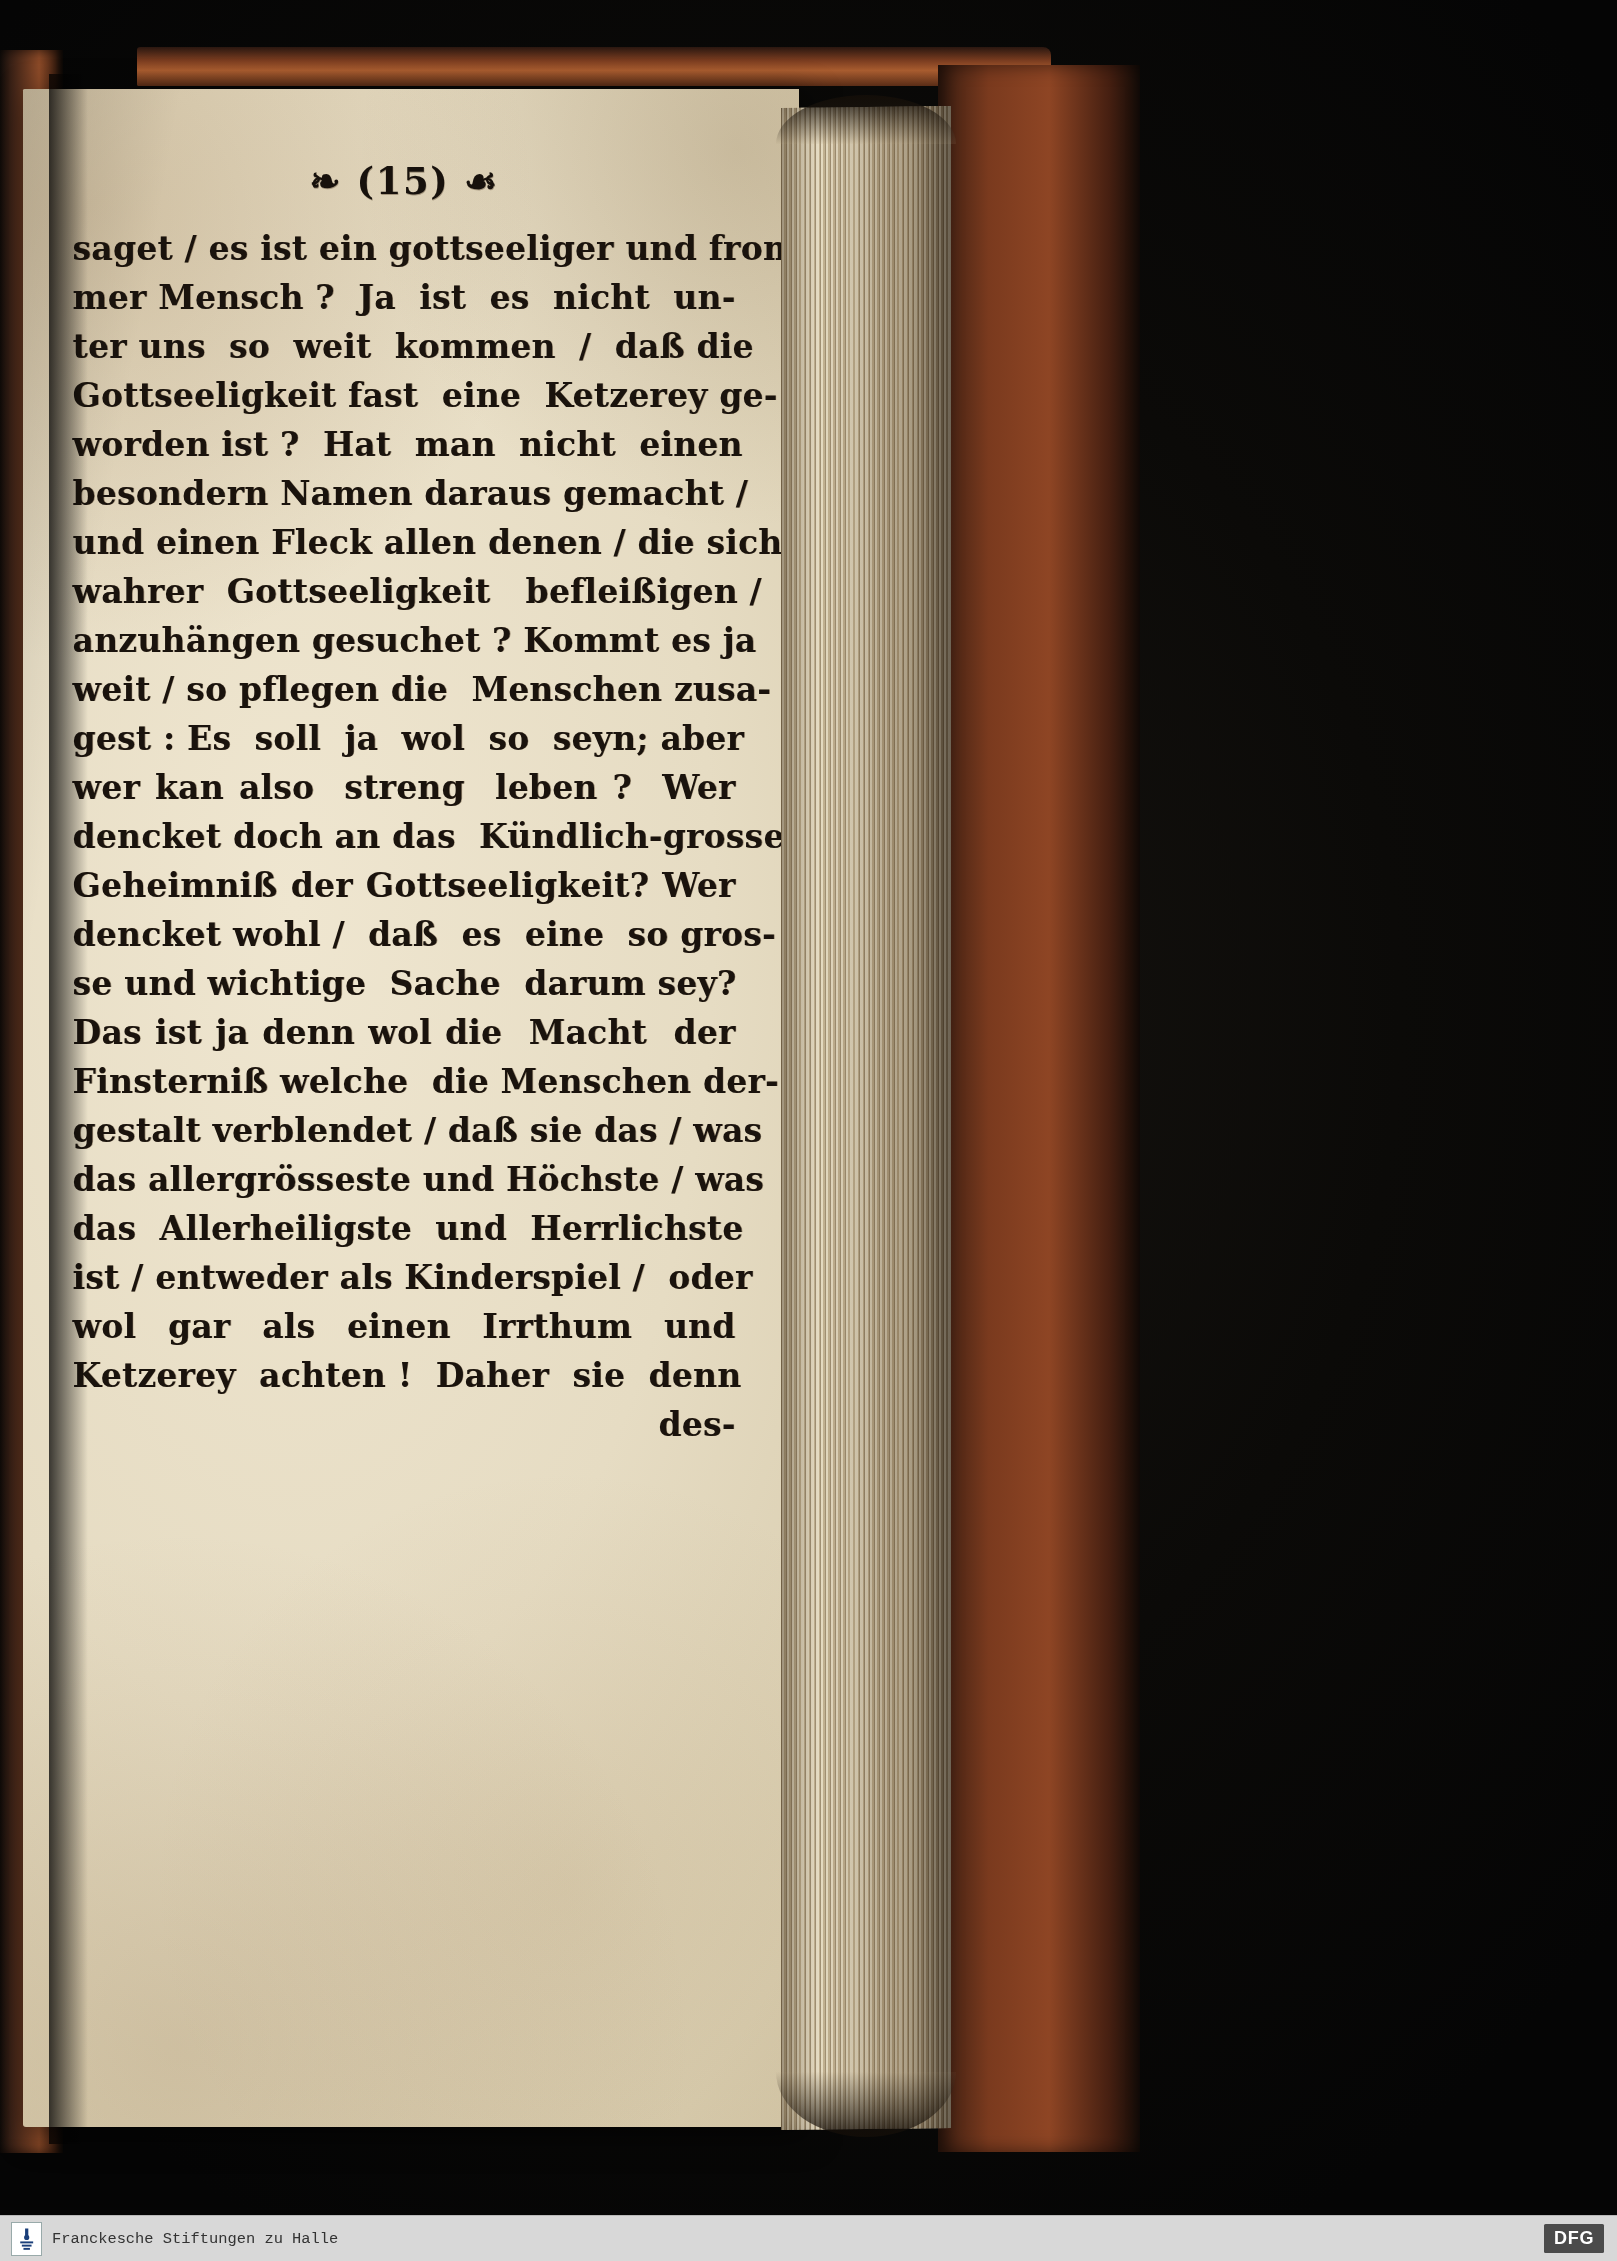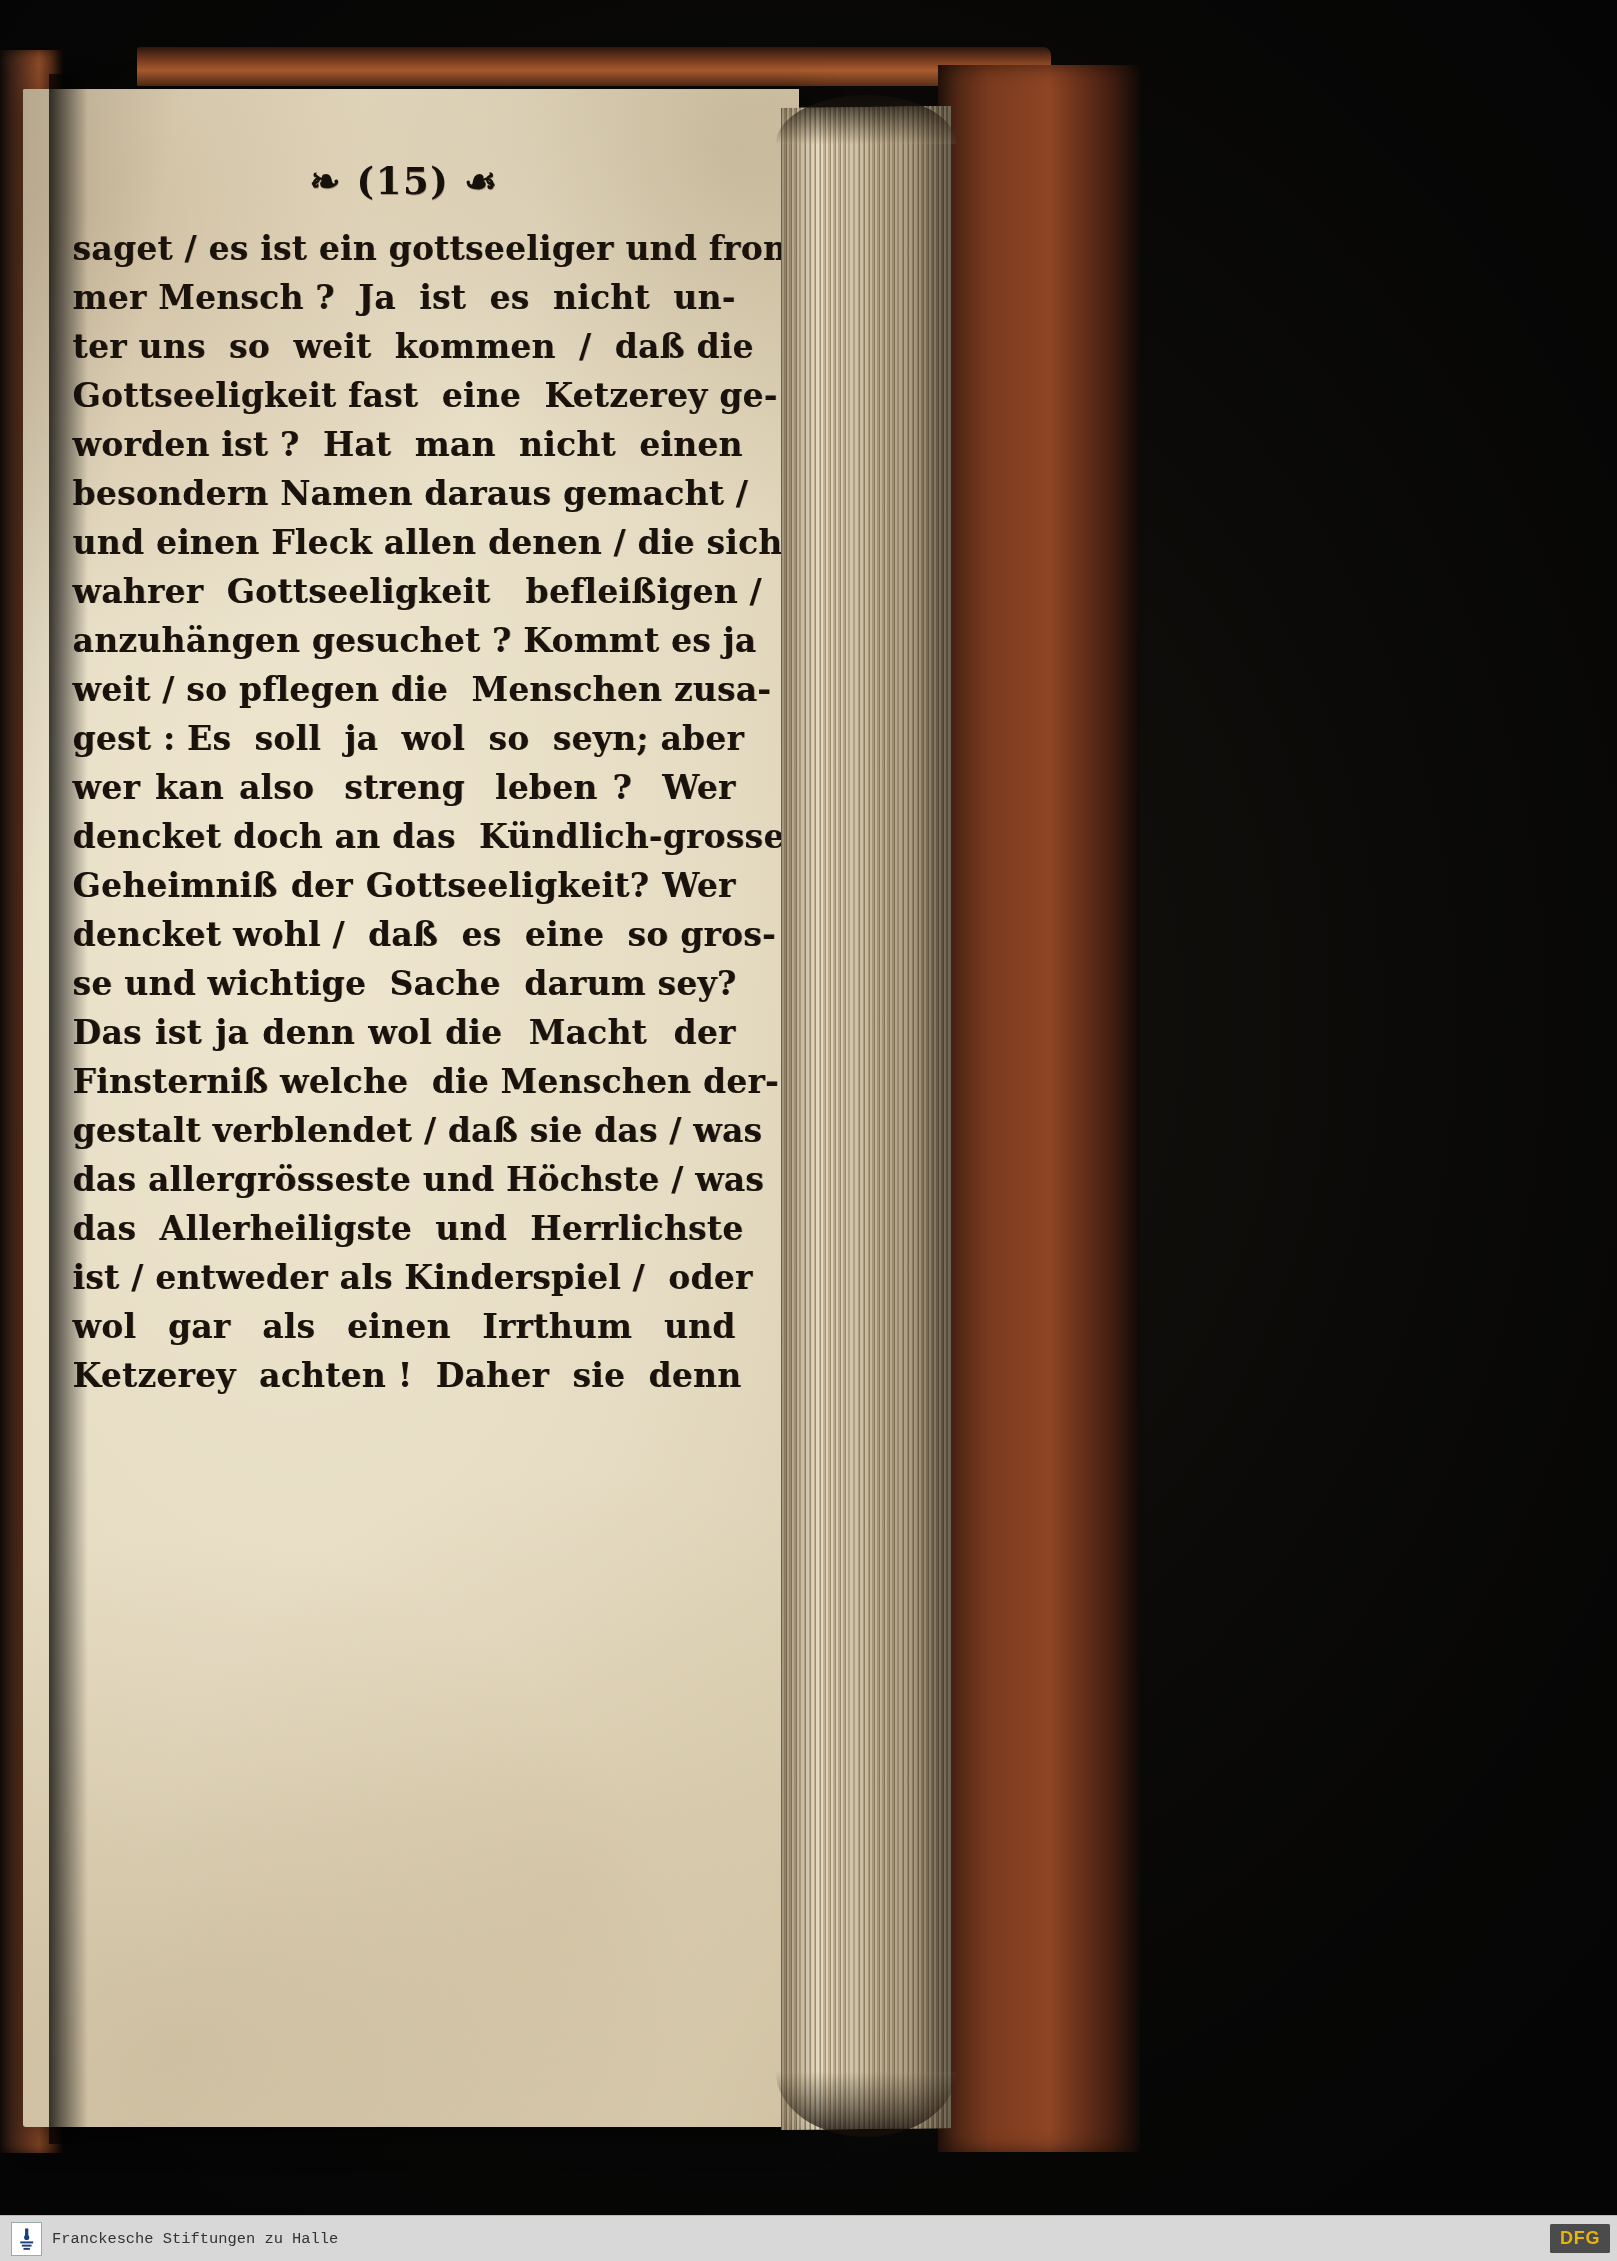--- a/index.html
+++ b/index.html
@@ -218,26 +218,26 @@
     flex: none;
   }
   .fs-logo svg { display: block; }
   .fs-text {
     font-family: Liberation Mono, monospace;
     font-size: 15.4px;
     color: #333;
   }
   .dfg {
     margin-left: auto;
-    margin-right: 7px;
+    margin-right: 13px;
     font-family: "Liberation Sans", sans-serif;
     font-weight: 700;
     font-size: 18px;
     letter-spacing: 0.8px;
-    color: #eab308;
+    color: #ffffff;
     background: #4b4b4b;
     padding: 3.2px 9.7px 4px 9.7px;
     border-radius: 1.6px;
   }
 </style>
 </head>
 <body>
 
 <div id="scan">
 
@@ -269,20 +269,21 @@
         <div class="line">dencket wohl /  daß  es  eine  so gros-</div>
         <div class="line">se und wichtige  Sache  darum sey?</div>
         <div class="line">Das ist ja denn wol die  Macht  der</div>
         <div class="line">Finsterniß welche  die Menschen der-</div>
         <div class="line">gestalt verblendet / daß sie das / was</div>
         <div class="line">das allergrösseste und Höchste / was</div>
         <div class="line">das  Allerheiligste  und  Herrlichste</div>
         <div class="line">ist / entweder als Kinderspiel /  oder</div>
         <div class="line">wol  gar  als  einen  Irrthum  und</div>
         <div class="line">Ketzerey  achten !  Daher  sie  denn</div>
+        <div class="line last">des-</div>
 
       </div>
     </div>
 
     <div class="spine-shadow"></div>
 
     <div class="foreedge">
       <div class="foreedge-lines"></div>
       <div class="foreedge-shade"></div>
     </div>

